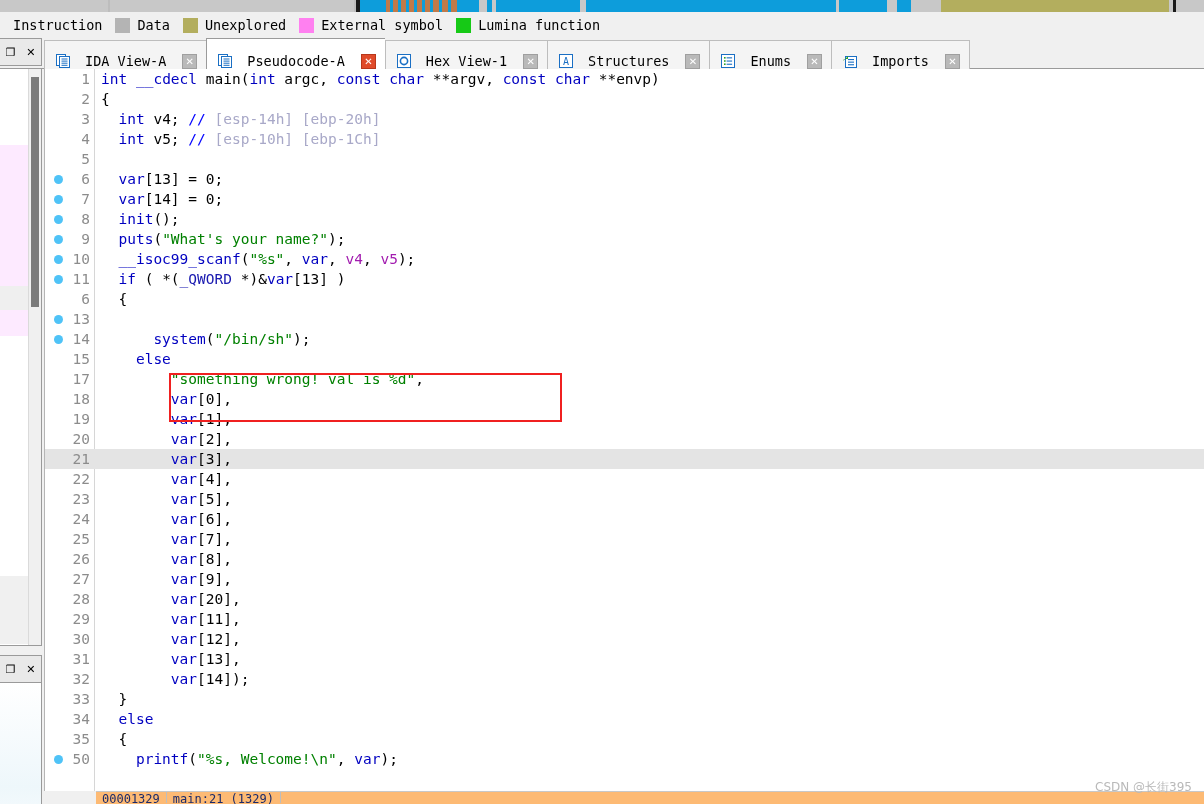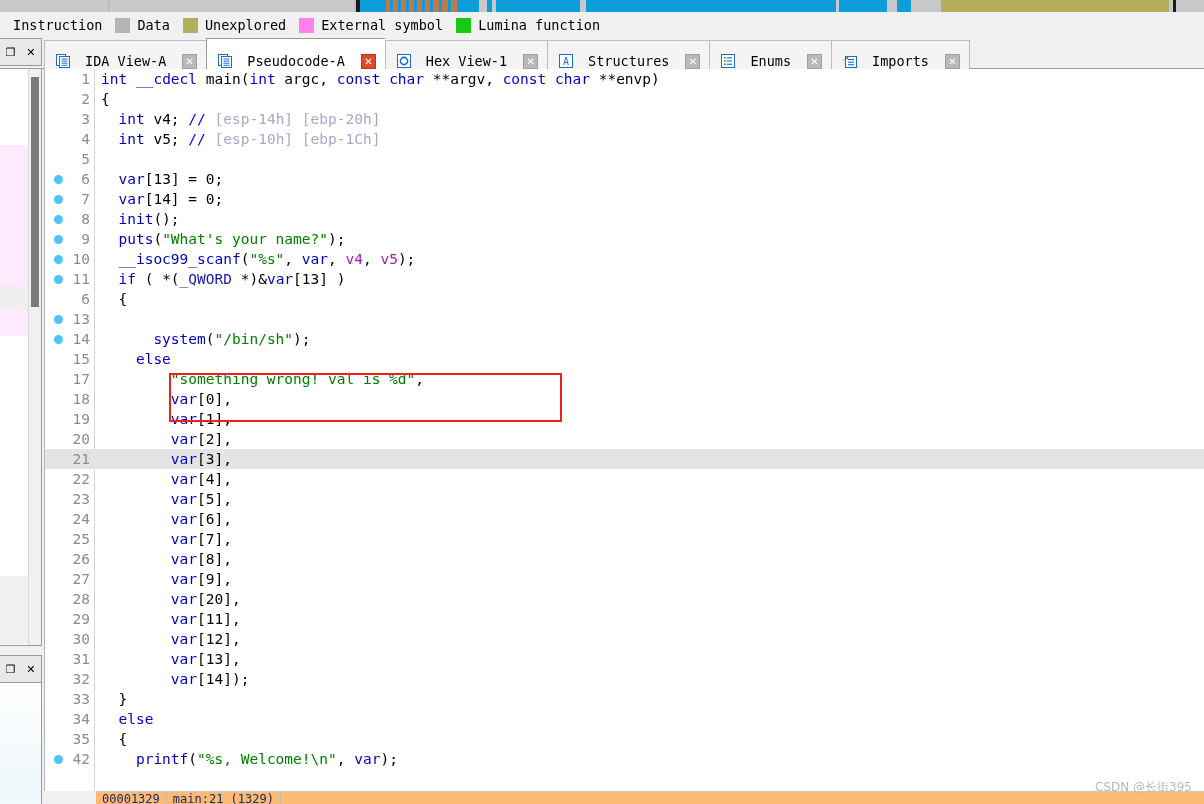--- a/index.html
+++ b/index.html
@@ -371,21 +371,21 @@
         <div class="code-line"><span class="lno">26</span><span class="ctext"><span>        </span><span class="t-id">var</span><span class="t-plain">[8],</span></span></div>
         <div class="code-line"><span class="lno">27</span><span class="ctext"><span>        </span><span class="t-id">var</span><span class="t-plain">[9],</span></span></div>
         <div class="code-line"><span class="lno">28</span><span class="ctext"><span>        </span><span class="t-id">var</span><span class="t-plain">[20],</span></span></div>
         <div class="code-line"><span class="lno">29</span><span class="ctext"><span>        </span><span class="t-id">var</span><span class="t-plain">[11],</span></span></div>
         <div class="code-line"><span class="lno">30</span><span class="ctext"><span>        </span><span class="t-id">var</span><span class="t-plain">[12],</span></span></div>
         <div class="code-line"><span class="lno">31</span><span class="ctext"><span>        </span><span class="t-id">var</span><span class="t-plain">[13],</span></span></div>
         <div class="code-line"><span class="lno">32</span><span class="ctext"><span>        </span><span class="t-id">var</span><span class="t-plain">[14]);</span></span></div>
         <div class="code-line"><span class="lno">33</span><span class="ctext"><span>  </span><span class="t-plain">}</span></span></div>
         <div class="code-line"><span class="lno">34</span><span class="ctext"><span>  </span><span class="t-kw">else</span></span></div>
         <div class="code-line"><span class="lno">35</span><span class="ctext"><span>  </span><span class="t-plain">{</span></span></div>
-        <div class="code-line"><span class="bp"></span><span class="lno">42</span><span class="ctext"><span>    </span><span class="t-fn">printf</span><span class="t-plain">(</span><span class="t-str">"%s, Welcome!\n"</span><span class="t-plain">, </span><span class="t-id">var</span><span class="t-plain">);</span></span></div>
+        <div class="code-line"><span class="bp"></span><span class="lno">50</span><span class="ctext"><span>    </span><span class="t-fn">printf</span><span class="t-plain">(</span><span class="t-str">"%s, Welcome!\n"</span><span class="t-plain">, </span><span class="t-id">var</span><span class="t-plain">);</span></span></div>
       </div>
     <div id="redbox"></div>
   </div>
 
   <div id="bottom-strip">
     <span class="cell">00001329</span><span class="div"></span><span class="cell">main:21 (1329)</span><span class="div"></span>
   </div>
 
   <div id="watermark">CSDN @长街395</div>
 </div>

